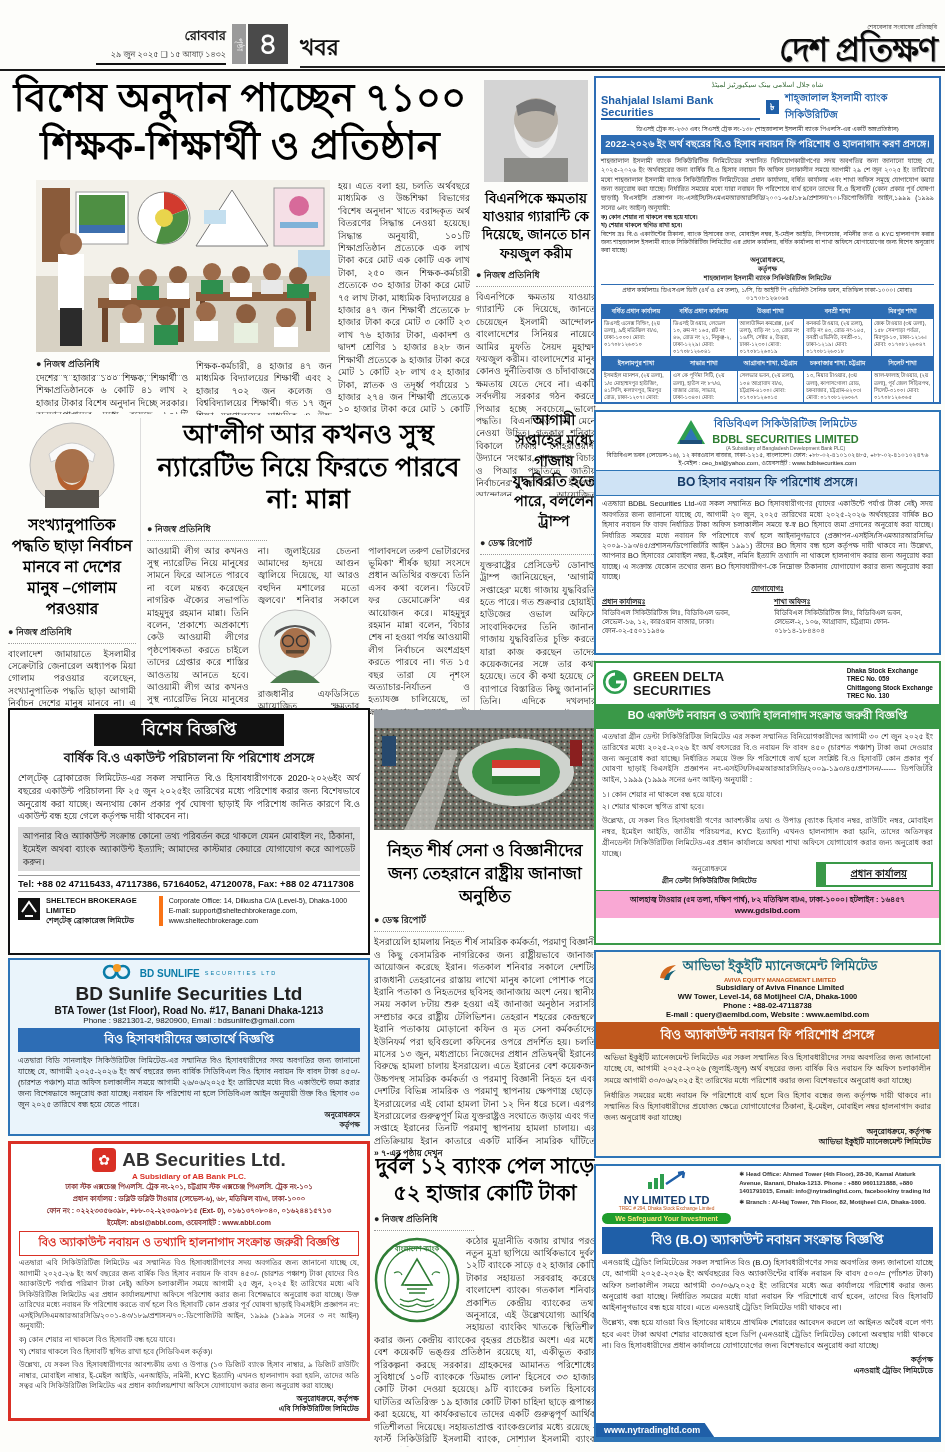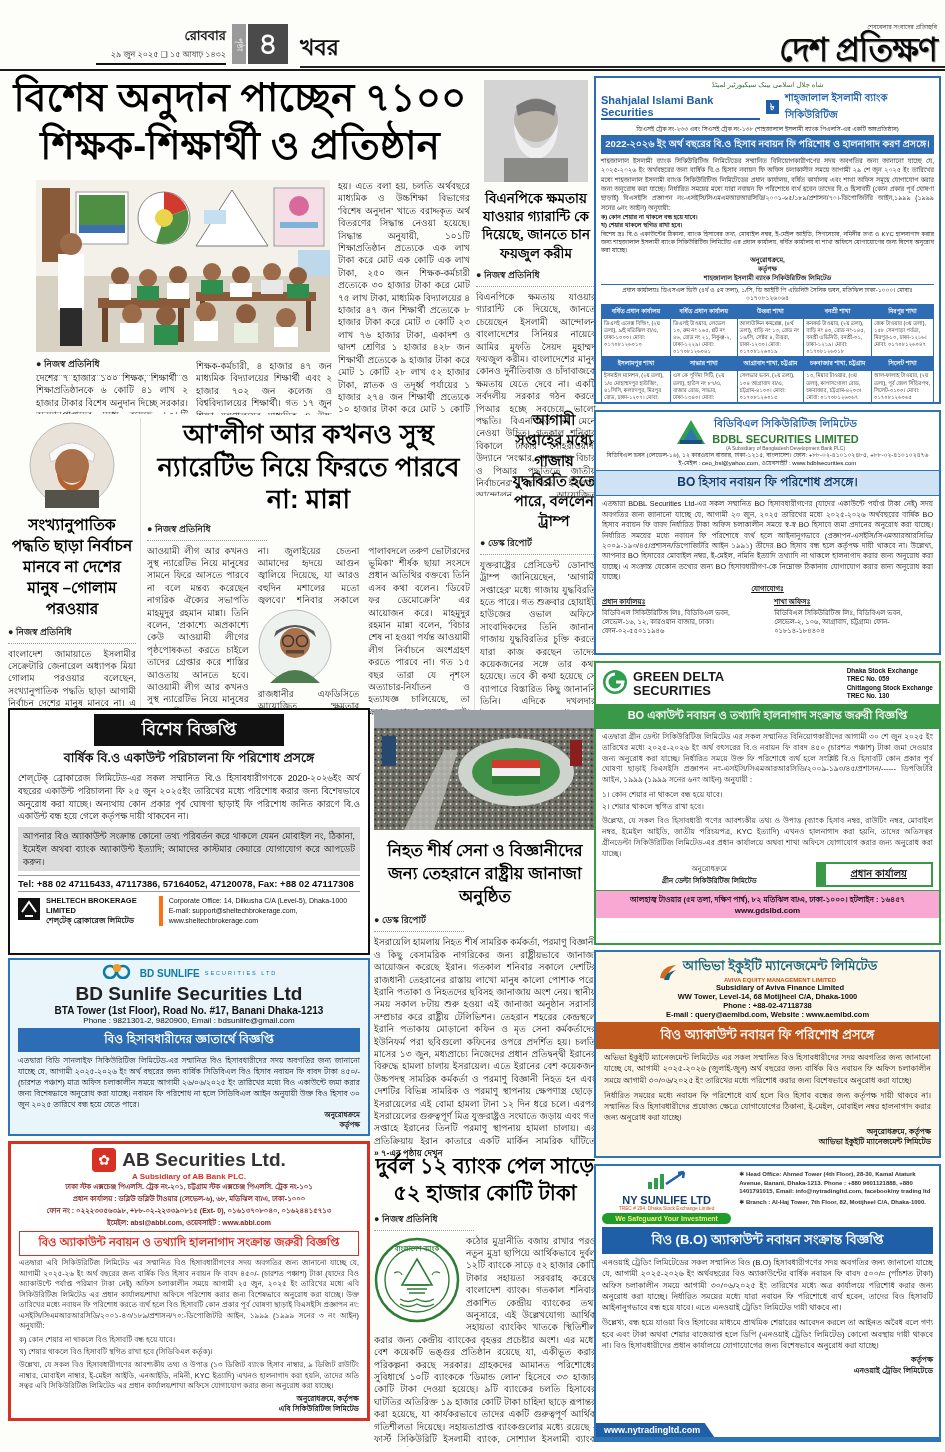--- a/index.html
+++ b/index.html
@@ -400,21 +400,21 @@
     <div style="display:flex;gap:8px;">
       <div style="width:40%;">
         <div style="text-align:center;">
           <svg width="46" height="20" xmlns="http://www.w3.org/2000/svg">
             <rect x="4" y="12" width="4" height="7" fill="#2e9e4f"></rect>
             <rect x="10" y="8" width="4" height="11" fill="#2e9e4f"></rect>
             <rect x="16" y="4" width="4" height="15" fill="#2e9e4f"></rect>
             <path d="M22 14 L40 2 M40 2 l-6 1 M40 2 l-1 6" stroke="#1f5fa8" stroke-width="2.5" fill="none"></path>
           </svg>
         </div>
-        <div style="font-size:11px;font-weight:bold;color:#123a6b;text-align:center;">NY SUNLIFE LTD</div>
+        <div style="font-size:11px;font-weight:bold;color:#123a6b;text-align:center;">NY LIMITED LTD</div>
         <div style="font-size:4.8px;color:#c0571c;text-align:center;">TREC # 294, Dhaka Stock Exchange Limited</div>
         <div style="background:#1f9d2c;color:#ffe97d;font-size:7px;font-weight:bold;text-align:center;border-radius:8px;padding:2px 3px;margin-top:2px;">We Safeguard Your Investment</div>
       </div>
       <div style="width:60%;font-size:6px;line-height:1.45;font-weight:bold;color:#333;">
         <div>✱ Head Office: Ahmed Tower (4th Floor), 28-30, Kamal Ataturk Avenue, Banani, Dhaka-1213. Phone : +880 9601121888, +880 1401791015, Email: info@nytradingltd.com, facebook/ny trading ltd</div>
         <div style="margin-top:2px;">✱ Branch : Al-Haj Tower, 7th Floor, 82, Motijheel C/A, Dhaka-1000.</div>
       </div>
     </div>
     <div class="bar" style="background:#1f5fa8;font-size:13px;padding:3px 0;margin:3px 0;">বিও (B.O) অ্যাকাউন্ট নবায়ন সংক্রান্ত বিজ্ঞপ্তি</div>
     <div class="ad-body" style="font-size:7.8px;">এনওয়াই ট্রেডিং লিমিটেডের সকল সম্মানিত বিও (B.O) হিসাবধারীগণের সদয় অবগতির জন্য জানানো যাচ্ছে যে, আগামী ২০২৫-২০২৬ ইং অর্থবছরের বিও অ্যাকাউন্টের বার্ষিক নবায়ন ফি বাবদ ৫০০/= (পাঁচশত টাকা) অফিস চলাকালীন সময়ে আগামী ৩০/০৬/২০২৫ ইং তারিখের মধ্যে অত্র কার্যালয়ে পরিশোধ করার জন্য অনুরোধ করা যাচ্ছে। নির্ধারিত সময়ের মধ্যে যারা নবায়ন ফি পরিশোধে ব্যর্থ হবেন, তাদের বিও হিসাবটি আইনানুগভাবে বন্ধ হয়ে যাবে। এতে এনওয়াই ট্রেডিং লিমিটেড দায়ী থাকবে না।</div>

